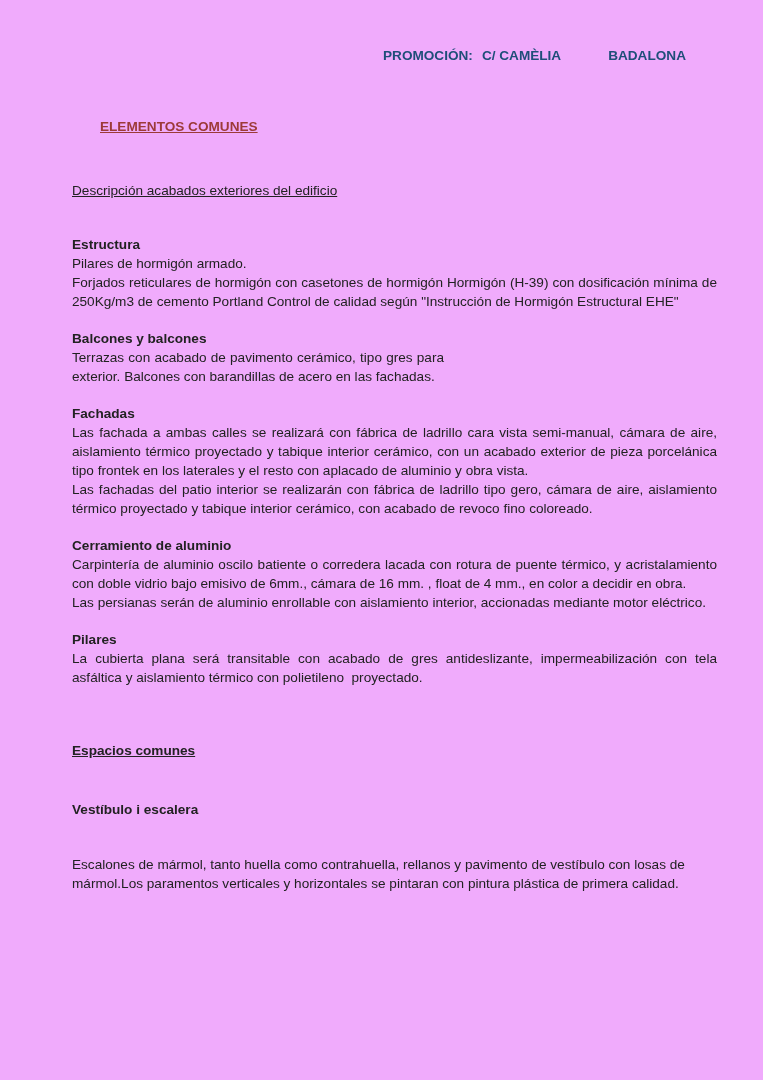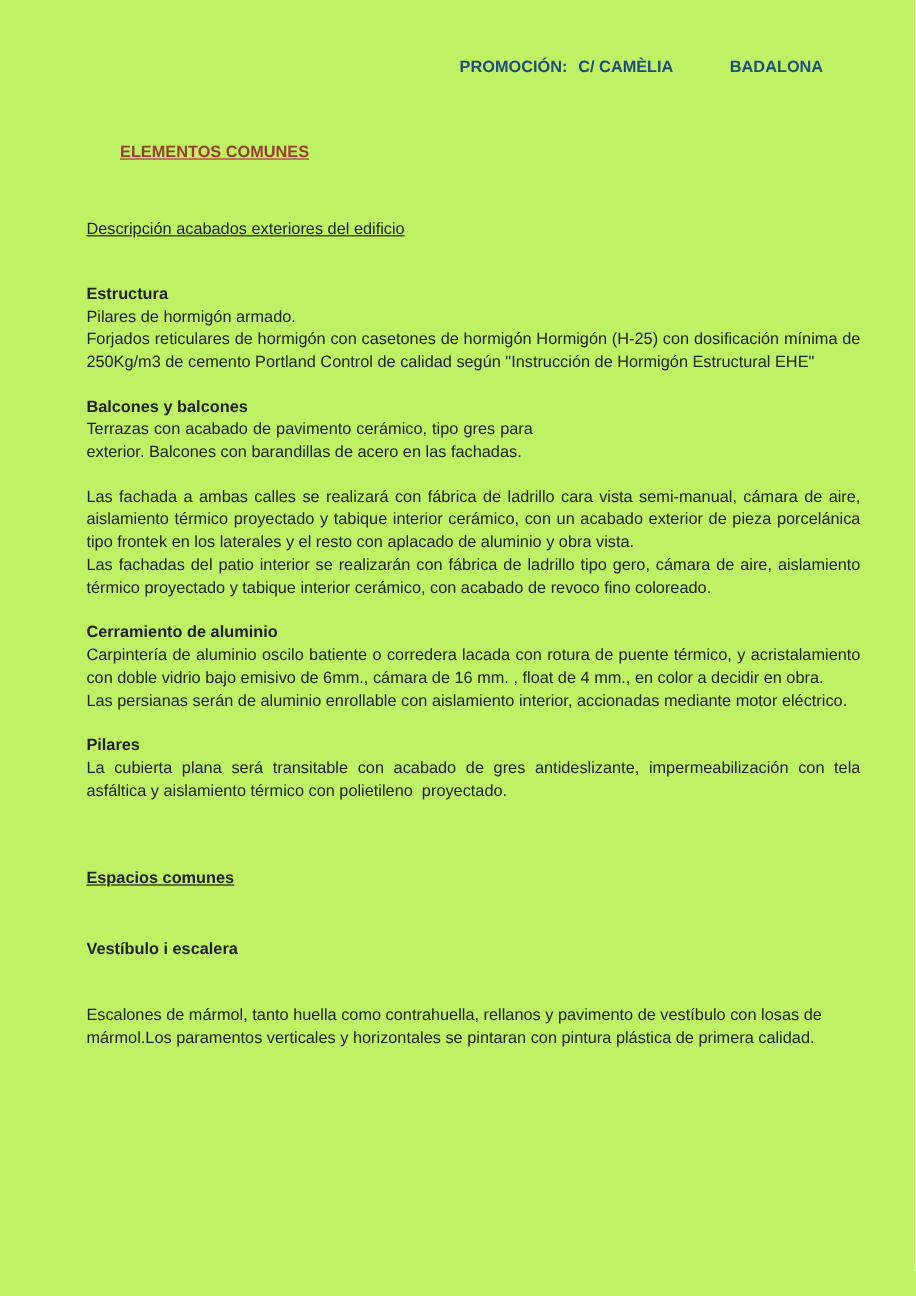--- a/index.html
+++ b/index.html
@@ -4,21 +4,21 @@
 <style>
   html, body {
     margin: 0;
     padding: 0;
     background: #ffffff;
   }
   .page {
     position: relative;
     width: 763px;
     height: 1080px;
-    background: #bef264;
+    background: #f0abfc;
     font-family: "Liberation Sans", sans-serif;
     font-size: 13.6px;
     line-height: 19px;
     color: #222222;
     box-sizing: border-box;
     padding: 46px 46px 0 72px;
     overflow: hidden;
   }
   .header-row {
     display: flex;
@@ -63,29 +63,30 @@
     <span class="header-city">BADALONA</span>
   </div>
 
   <div class="doc-title" style="color:#9C3A38; text-decoration-color:#9C3A38;">ELEMENTOS COMUNES</div>
 
   <div class="doc-subtitle">Descripción acabados exteriores del edificio</div>
 
   <div class="section sec-first">
     <div class="sec-heading">Estructura</div>
     <p>Pilares de hormigón armado.</p>
-    <p class="justify">Forjados reticulares de hormigón con casetones de hormigón Hormigón (H-25) con dosificación mínima de 250Kg/m3 de cemento Portland Control de calidad según "Instrucción de Hormigón Estructural EHE"</p>
+    <p class="justify">Forjados reticulares de hormigón con casetones de hormigón Hormigón (H-39) con dosificación mínima de 250Kg/m3 de cemento Portland Control de calidad según "Instrucción de Hormigón Estructural EHE"</p>
   </div>
 
   <div class="section sec-gap">
     <div class="sec-heading">Balcones y balcones</div>
     <p class="narrow">Terrazas con acabado de pavimento cerámico, tipo gres para exterior. Balcones con barandillas de acero en las fachadas.</p>
   </div>
 
   <div class="section sec-gap">
+    <div class="sec-heading">Fachadas</div>
     <p class="justify">Las fachada a ambas calles se realizará con fábrica de ladrillo cara vista semi-manual, cámara de aire, aislamiento térmico proyectado y tabique interior cerámico, con un acabado exterior de pieza porcelánica tipo frontek en los laterales y el resto con aplacado de aluminio y obra vista.</p>
     <p class="justify">Las fachadas del patio interior se realizarán con fábrica de ladrillo tipo gero, cámara de aire, aislamiento térmico proyectado y tabique interior cerámico, con acabado de revoco fino coloreado.</p>
   </div>
 
   <div class="section sec-gap">
     <div class="sec-heading">Cerramiento de aluminio</div>
     <p class="justify">Carpintería de aluminio oscilo batiente o corredera lacada con rotura de puente térmico, y acristalamiento con doble vidrio bajo emisivo de 6mm., cámara de 16 mm. , float de 4 mm., en color a decidir en obra.</p>
     <p class="justify">Las persianas serán de aluminio enrollable con aislamiento interior, accionadas mediante motor eléctrico.</p>
   </div>
 

